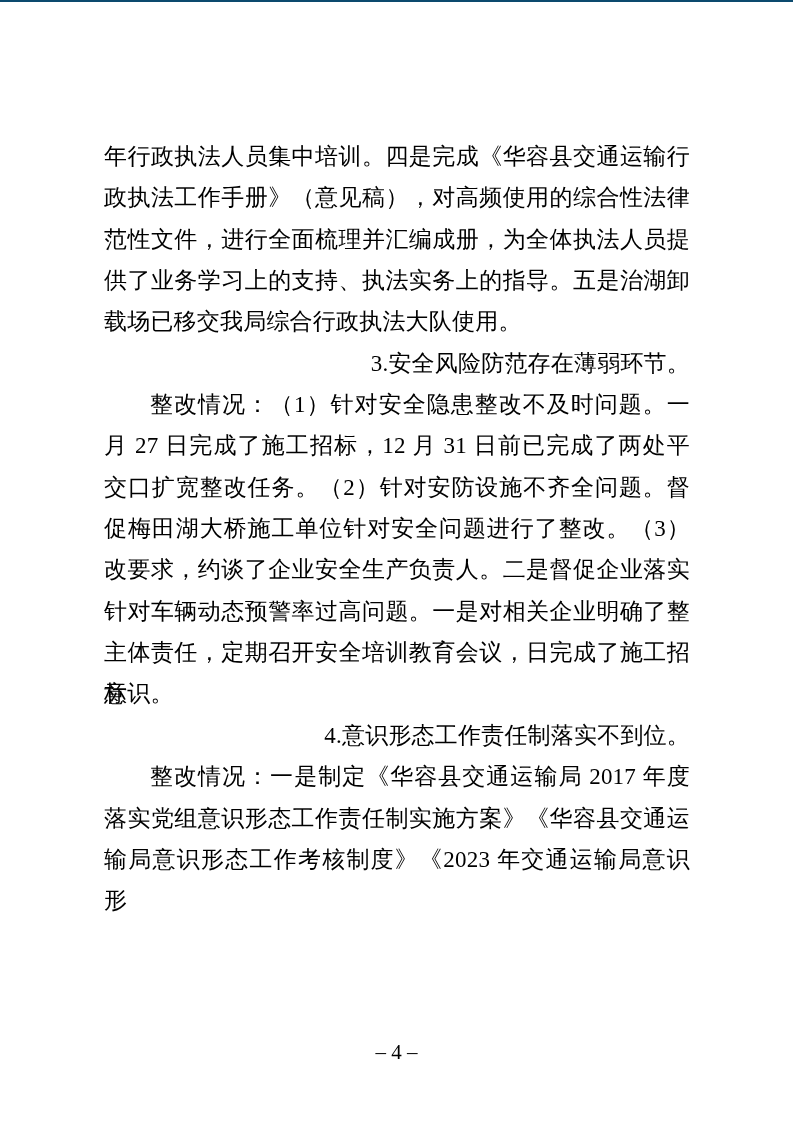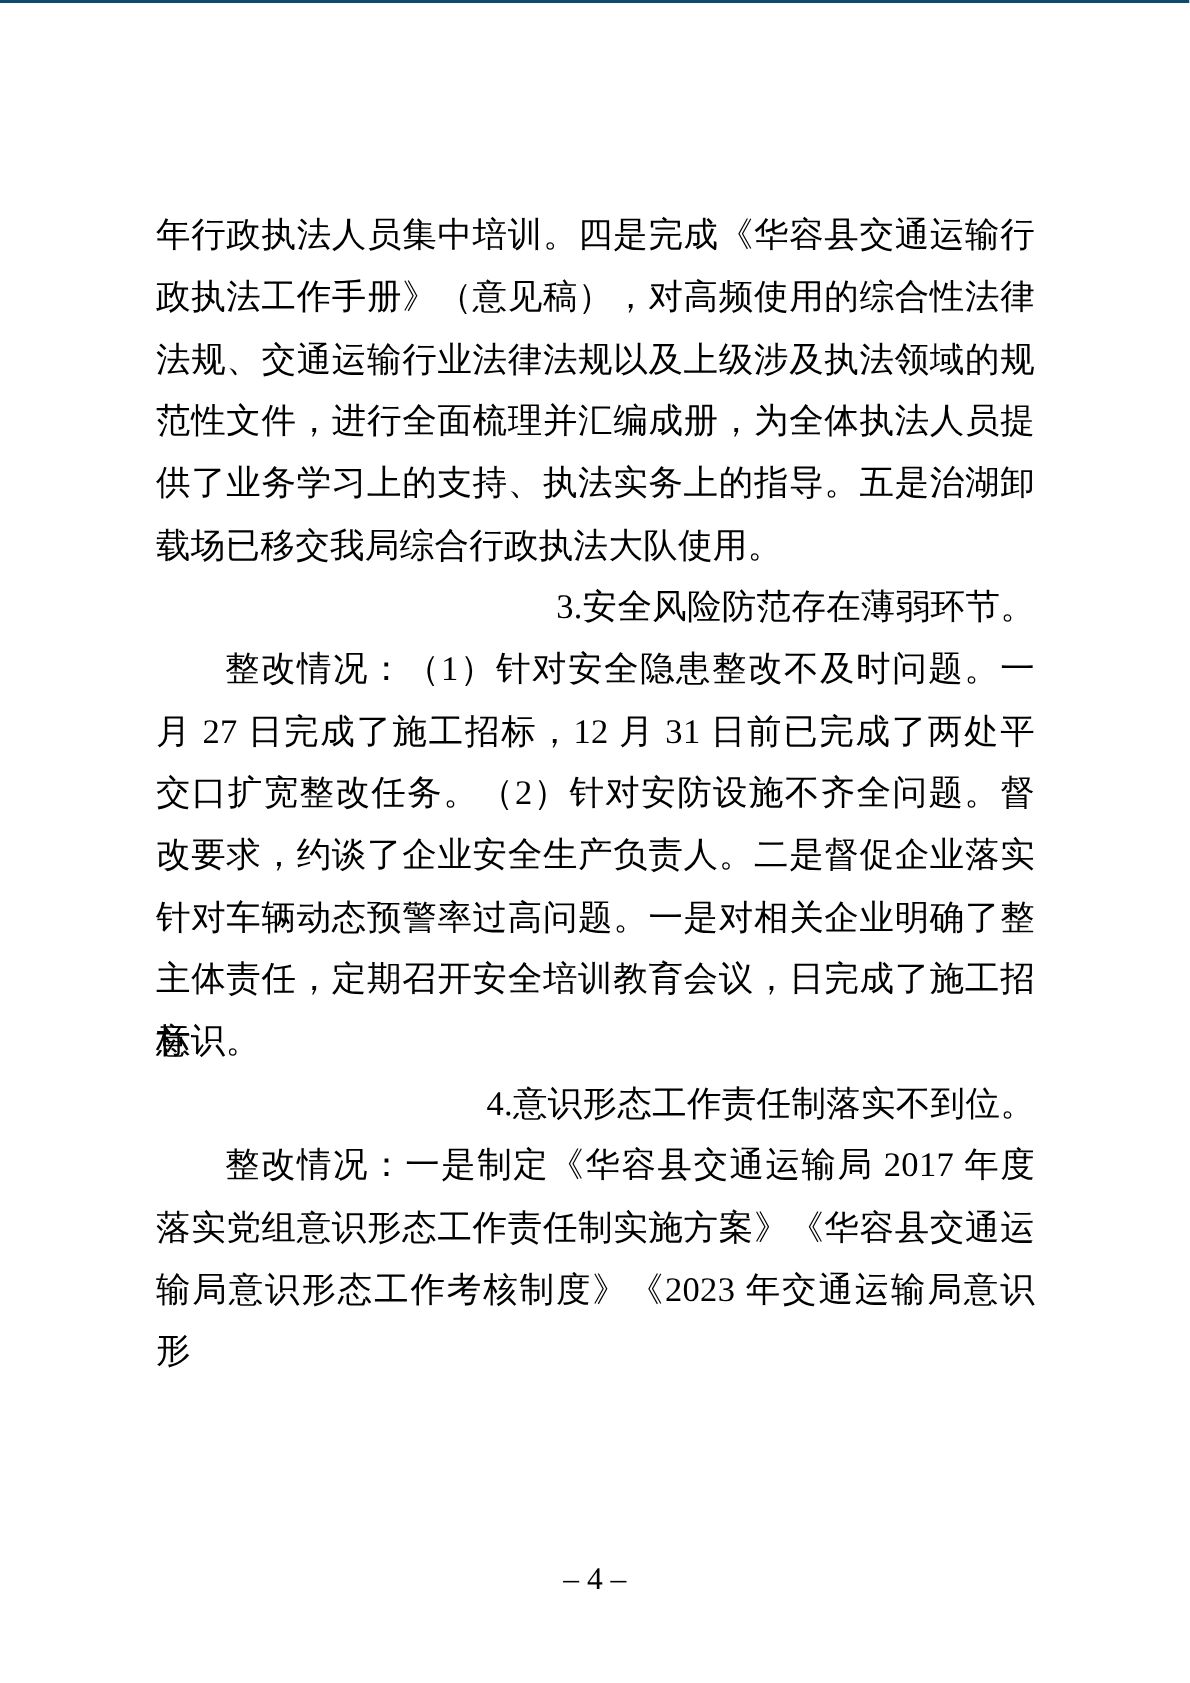--- a/index.html
+++ b/index.html
@@ -55,28 +55,28 @@
     color: #000000;
   }
 </style>
 </head>
 <body>
 
 <div class="page">
   <main class="content">
     <div class="line j">年行政执法人员集中培训。四是完成《华容县交通运输行</div>
     <div class="line j">政执法工作手册》（意见稿），对高频使用的综合性法律</div>
-    <div class="line j">法规、交通运输行业法律法规以及上级涉及执法领域的规</div>
     <div class="line j">范性文件，进行全面梳理并汇编成册，为全体执法人员提</div>
     <div class="line j">供了业务学习上的支持、执法实务上的指导。五是治湖卸</div>
     <div class="line e">载场已移交我局综合行政执法大队使用。</div>
     <div class="line e ih">3.安全风险防范存在薄弱环节。</div>
     <div class="line j ip">整改情况：（1）针对安全隐患整改不及时问题。一</div>
     <div class="line j">月 27 日完成了施工招标，12 月 31 日前已完成了两处平</div>
     <div class="line j">交口扩宽整改任务。（2）针对安防设施不齐全问题。督</div>
+    <div class="line j">促梅田湖大桥施工单位针对安全问题进行了整改。（3）</div>
     <div class="line j">改要求，约谈了企业安全生产负责人。二是督促企业落实</div>
     <div class="line j">针对车辆动态预警率过高问题。一是对相关企业明确了整</div>
     <div class="line j">主体责任，定期召开安全培训教育会议，日完成了施工招标</div>
     <div class="line e">意识。</div>
     <div class="line e ih">4.意识形态工作责任制落实不到位。</div>
     <div class="line j ip">整改情况：一是制定《华容县交通运输局 2017 年度</div>
     <div class="line j">落实党组意识形态工作责任制实施方案》《华容县交通运</div>
     <div class="line j">输局意识形态工作考核制度》《2023 年交通运输局意识形</div>
   </main>
 

